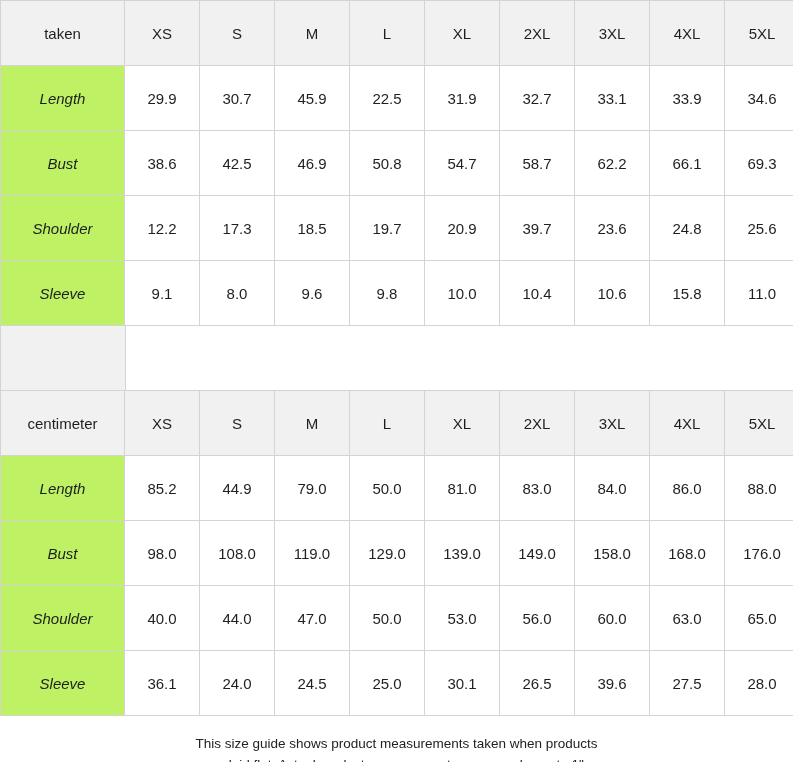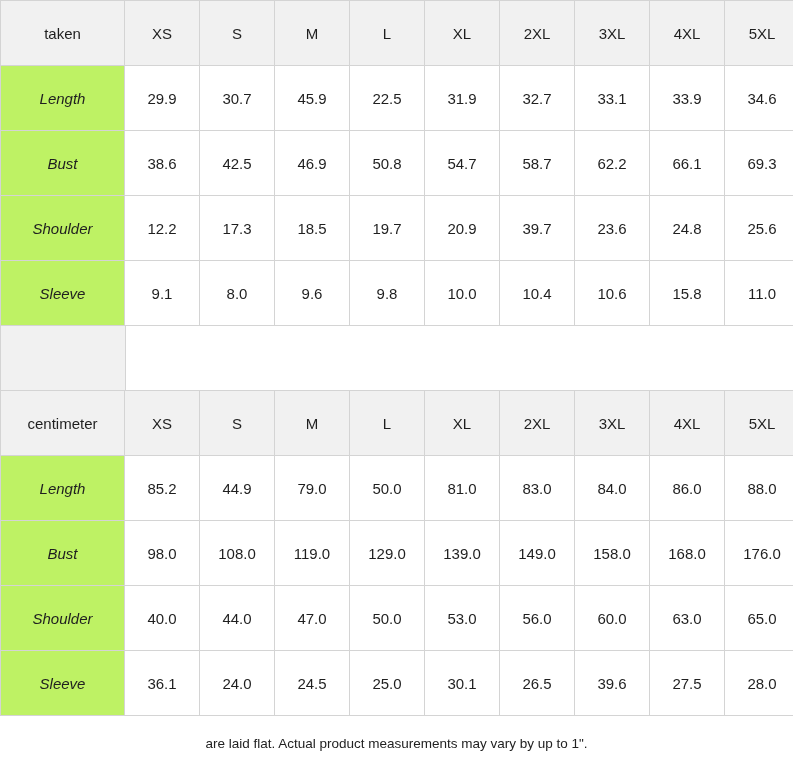--- a/index.html
+++ b/index.html
@@ -237,16 +237,17 @@
         <td>30.1</td>
         <td>26.5</td>
         <td>39.6</td>
         <td>27.5</td>
         <td>28.0</td>
       </tr>
     </tbody>
   </table>
 
   <div class="note">
+    <div>This size guide shows product measurements taken when products</div>
     <div>are laid flat. Actual product measurements may vary by up to 1".</div>
   </div>
 
 </div>
 
 </body></html>

